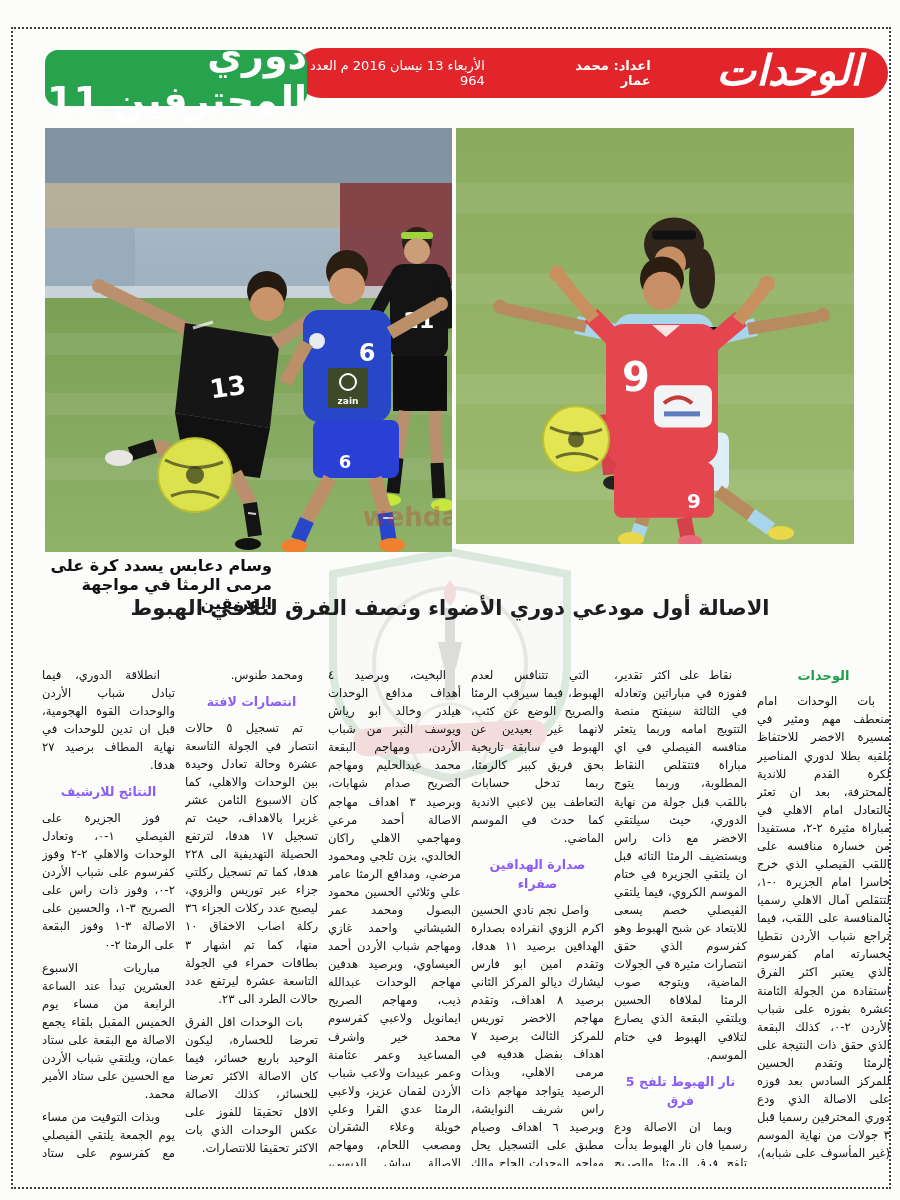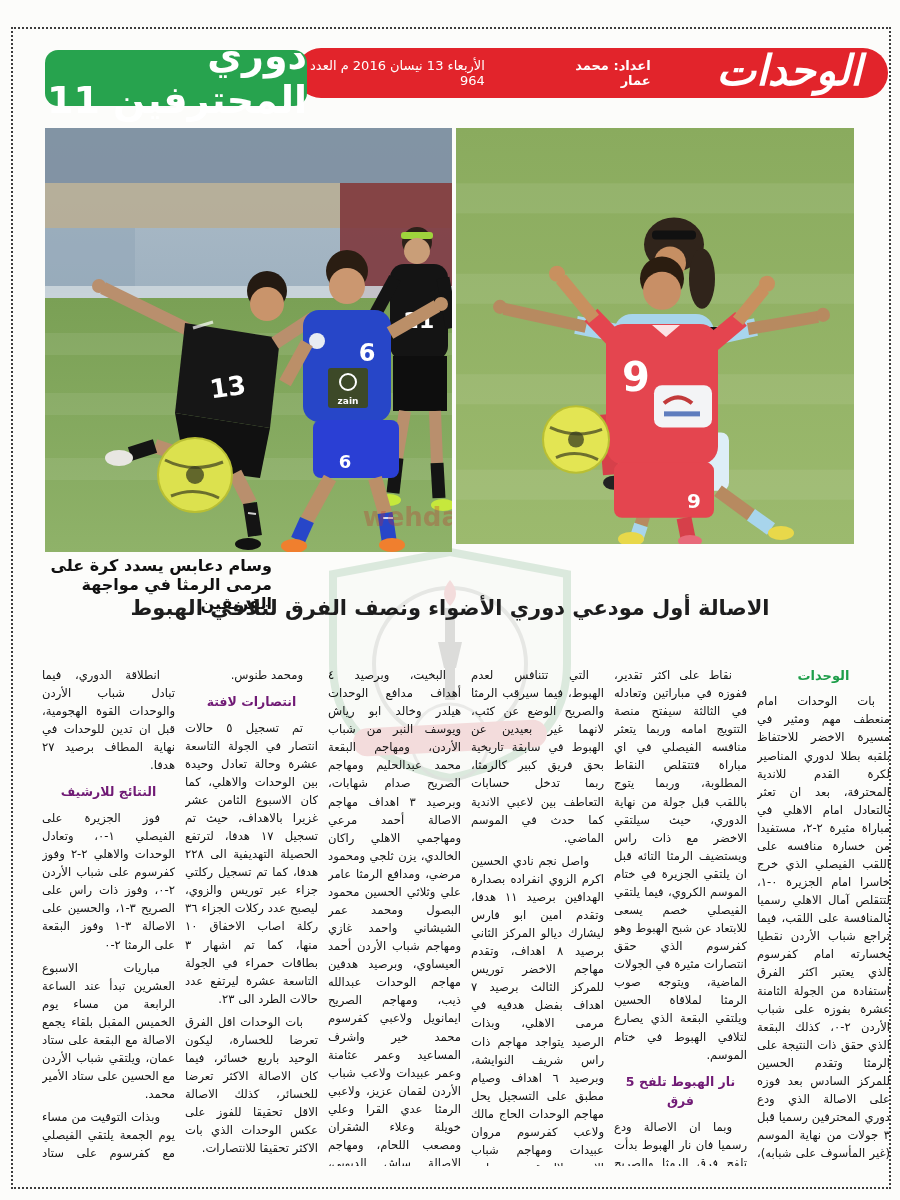--- a/index.html
+++ b/index.html
@@ -30,21 +30,21 @@
   .main-head{position:absolute;left:20px;right:20px;top:602px;text-align:center;direction:rtl;
           font-size:35px;font-weight:900;letter-spacing:-.5px;color:#000;line-height:1.35;z-index:1;}
   
   .crest{position:absolute;left:295px;top:546px;width:310px;height:238px;opacity:.14;z-index:0;}
   
   .article{position:absolute;left:42px;top:666px;width:848px;height:500px;display:flex;gap:10px;
            direction:rtl;z-index:1;}
   .colm{flex:1 1 0;overflow:hidden;font-size:11.6px;line-height:1.56;text-align:justify;color:#121212;}
   .colm p{margin:0 0 5px;text-indent:15px;}
   .tagline{color:#1e9e4a;font-weight:700;font-size:13px;text-align:center;margin:0 0 6px;}
-  .sub{font-weight:700;font-size:12.5px;text-align:center;margin:8px 0 7px;color:#701a75;}
+  .sub{font-weight:700;font-size:12.5px;text-align:center;margin:8px 0 7px;color:#8b5cf6;}
 </style>
 </head>
 <body>
 
 <div class="sheet">
   <div class="page-border"></div>
 
   <div class="red-bar">
     <span class="masthead">الوحدات</span>
     <span class="credit">اعداد: محمد عمار</span>
@@ -239,20 +239,21 @@
       <p>بات الوحدات امام منعطف مهم ومثير في مسيرة الاخضر للاحتفاظ بلقبه بطلا لدوري المناصير لكرة القدم للاندية المحترفة، بعد ان تعثر بالتعادل امام الاهلي في مباراة مثيرة ٢-٢، مستفيدا من خسارة منافسه على اللقب الفيصلي الذي خرج خاسرا امام الجزيرة ٠-١، لتتقلص آمال الاهلي رسميا بالمنافسة على اللقب، فيما تراجع شباب الأردن نقطيا بخسارته امام كفرسوم الذي يعتبر اكثر الفرق استفادة من الجولة الثامنة عشرة بفوزه على شباب الأردن ٢-٠، كذلك البقعة الذي حقق ذات النتيجة على الرمثا وتقدم الحسين للمركز السادس بعد فوزه على الاصالة الذي ودع دوري المحترفين رسميا قبل ٣ جولات من نهاية الموسم (غير المأسوف على شبابه)، فيما تراجع فريق الرمثا الى المركز السابع برصيد ٢٤ نقطة. وتراجع الصريح ايضا للمركز الثامن بعد ان تذوق الخسارة في الكرك امام ذات راس ١-٣، وبقي الفائز في المركز التاسع برصيد ٢٢ نقطة.</p>
 
     </div>
     <div class="colm">
       <p>نقاط على اكثر تقدير، ففوزه في مباراتين وتعادله في الثالثة سيفتح منصة التتويج امامه وربما يتعثر منافسه الفيصلي في اي مباراة فتتقلص النقاط المطلوبة، وربما يتوج باللقب قبل جولة من نهاية الدوري، حيث سيلتقي الاخضر مع ذات راس ويستضيف الرمثا التائه قبل ان يلتقي الجزيرة في ختام الموسم الكروي، فيما يلتقي الفيصلي خصم يسعى للابتعاد عن شبح الهبوط وهو كفرسوم الذي حقق انتصارات مثيرة في الجولات الماضية، ويتوجه صوب الرمثا لملاقاة الحسين ويلتقي البقعة الذي يصارع لتلافي الهبوط في ختام الموسم.</p>
       <div class="sub">نار الهبوط تلفح 5 فرق</div>
       <p>وبما ان الاصالة ودع رسميا فان نار الهبوط بدأت تلفح فرق الرمثا والصريح وكفرسوم وذات راس والبقعة، وعلى بعد بسيط بينهم، فيما يتساوى فريق ذات راس وكفرسوم بذات الرصيد ولكل منهما ٢٢ نقطة، حيث ستكون مباريات الجولة التاسعة عشرة بمثابة الاشارة الاكثر احمرارا صوب الفرق</p>
     </div>
     <div class="colm">
       <p>التي تتنافس لعدم الهبوط، فيما سيرقب الرمثا والصريح الوضع عن كثب، لانهما غير بعيدين عن الهبوط في سابقة تاريخية بحق فريق كبير كالرمثا، ربما تدخل حسابات التعاطف بين لاعبي الاندية كما حدث في الموسم الماضي.</p>
+      <div class="sub">صدارة الهدافين صفراء</div>
       <p>واصل نجم نادي الحسين اكرم الزوي انفراده بصدارة الهدافين برصيد ١١ هدفا، وتقدم امين ابو فارس ليشارك ديالو المركز الثاني برصيد ٨ اهداف، وتقدم مهاجم الاخضر توريس للمركز الثالث برصيد ٧ اهداف بفضل هدفيه في مرمى الاهلي، وبذات الرصيد يتواجد مهاجم ذات راس شريف النوايشة، وبرصيد ٦ اهداف وصيام مطبق على التسجيل يحل مهاجم الوحدات الحاج مالك ولاعب كفرسوم مروان عبيدات ومهاجم شباب الاردن بلال قويدر ومهاجم الجزيرة احمد سمير ومهاجم الاهلي محمد العلاونة.</p>
 
     </div>
     <div class="colm">
       <p>البخيت، وبرصيد ٤ أهداف مدافع الوحدات هيلدر وخالد ابو رياش ويوسف النبر من شباب الأردن، ومهاجم البقعة محمد عبدالحليم ومهاجم الصريح صدام شهابات، وبرصيد ٣ اهداف مهاجم الاصالة أحمد مرعي ومهاجمي الاهلي راكان الخالدي، يزن ثلجي ومحمود مرضي، ومدافع الرمثا عامر علي وثلاثي الحسين محمود البصول ومحمد عمر الشيشاني واحمد غازي ومهاجم شباب الأردن أحمد العيساوي، وبرصيد هدفين مهاجم الوحدات عبدالله ذيب، ومهاجم الصريح ايمانويل ولاعبي كفرسوم محمد خير واشرف المساعيد وعمر عثامنة وعمر عبيدات ولاعب شباب الأردن لقمان عزيز، ولاعبي الرمثا عدي القرا وعلي خويلة وعلاء الشقران ومصعب اللحام، ومهاجم الاصالة ساش الدبوبي، ولاعبا الفيصلي رائد النواطير ونهار شديفات، ومن الاهلي ماركوس، ولاعب الحسين وجدي الجباري ومن البقعة أمجد الشعيبي وابراهيم بحسون وثلاثي الجزيرة معتز صالحاني وصالح الجوهري</p>
     </div>
     <div class="colm">
       <p>ومحمد طنوس.</p>
       <div class="sub">انتصارات لافتة</div>
       <p>تم تسجيل ٥ حالات انتصار في الجولة التاسعة عشرة وحالة تعادل وحيدة بين الوحدات والاهلي، كما كان الاسبوع الثامن عشر غزيرا بالاهداف، حيث تم تسجيل ١٧ هدفا، لترتفع الحصيلة التهديفية الى ٢٢٨ هدفا، كما تم تسجيل ركلتي جزاء عبر توريس والزوي، ليصبح عدد ركلات الجزاء ٣٦ ركلة اصاب الاخفاق ١٠ منها، كما تم اشهار ٣ بطاقات حمراء في الجولة التاسعة عشرة ليرتفع عدد حالات الطرد الى ٢٣.</p>

